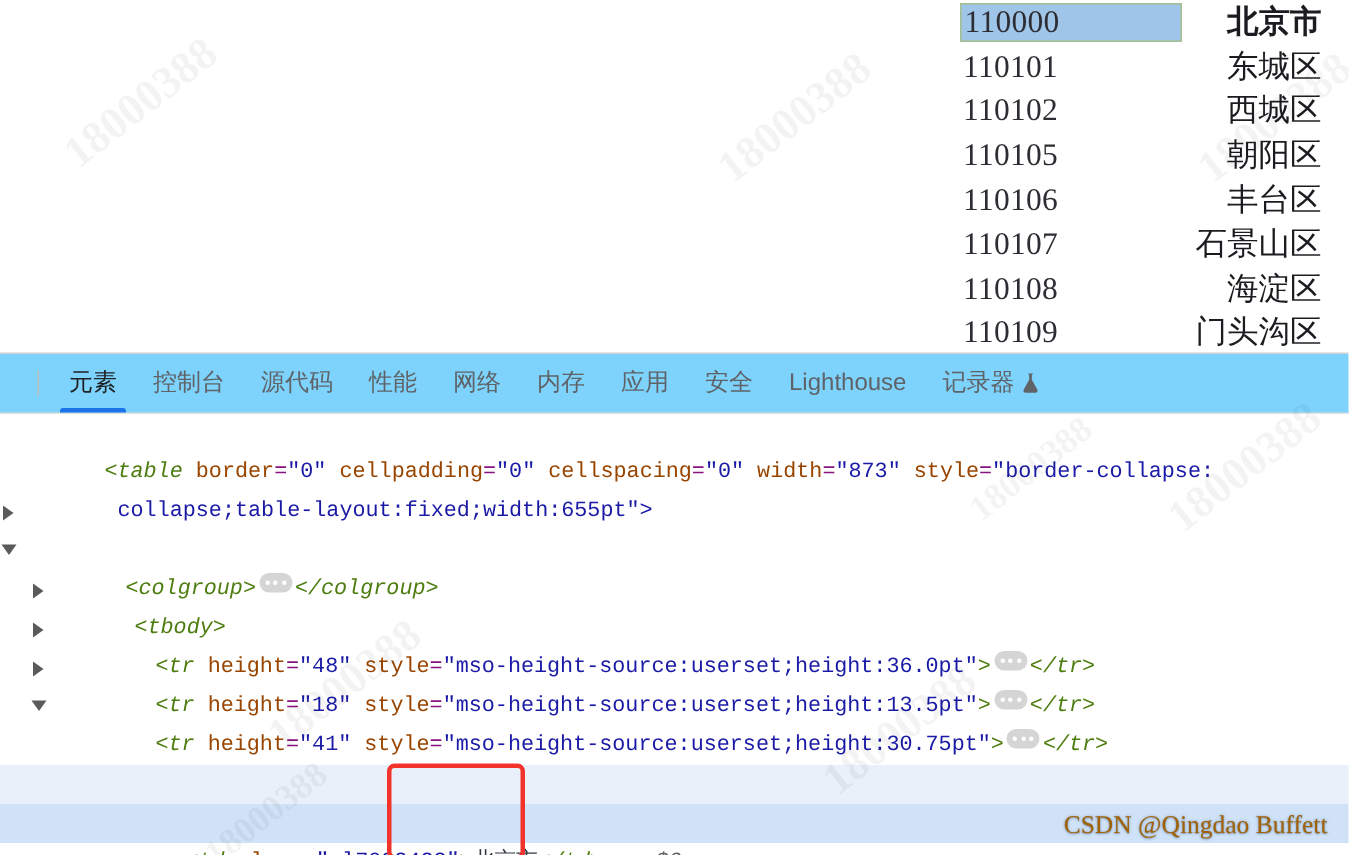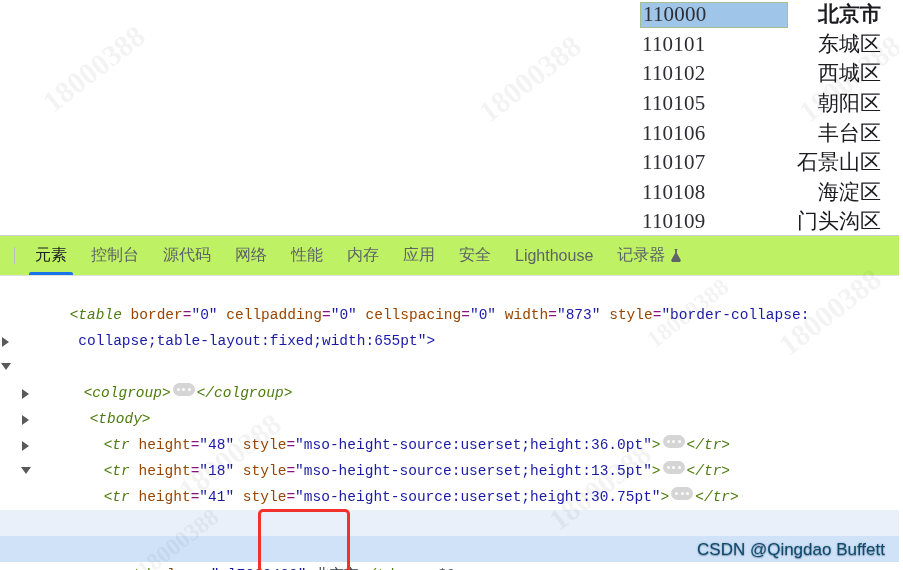--- a/index.html
+++ b/index.html
@@ -40,23 +40,23 @@
     box-sizing: border-box;
   }
   .srow.selected .name-cell { font-weight: bold; }
 
   
   #devtools {
     position: absolute; left: 0; top: 235px; width: 903px; height: 335px;
     background: #ffffff; border-top: 1px solid #cdd0d4;
   }
   #tabbar {
-    position: relative; height: 39px; background: #bef264;
+    position: relative; height: 39px; background: #7dd3fc;
     border-bottom: 1px solid #e0e0e0;
-    display: flex; align-items: stretch;
+    display: flex; align-items: stretch; padding-left: 11px;
   }
   .tab-divider {
     width: 1px; background: #bcbcbc; margin: 11px 8px 11px 14px;
   }
   .tab {
     display: flex; align-items: center; gap: 5px;
     padding: 0 12px; position: relative; cursor: default;
     font-size: 16px; color: #5f6368; white-space: nowrap;
   }
   .tab.active { color: #202124; }
@@ -131,22 +131,22 @@
   #wm2 { left: 470px; top: 62px; }
   #wm3 { left: 790px; top: 62px; }
   #wm4 { left: 770px; top: 295px; }
   #wm5 { left: 170px; top: 440px; }
   #wm6 { left: 540px; top: 470px; }
   #wm7 { left: 640px; top: 300px; font-size: 24px; }
   #wm8 { left: 130px; top: 530px; font-size: 24px; }
 
   #csdn {
     position: absolute; right: 14px; top: 540px;
-    font-family: Liberation Sans, sans-serif;
-    font-size: 17px; color: #0c4a6e;
+    font-family: Liberation Serif, serif;
+    font-size: 17px; color: #a16207;
     text-shadow: 0 0 2px rgba(130,150,175,.85), 0 1px 1px rgba(120,140,170,.8);
     z-index: 25; white-space: nowrap; pointer-events: none;
   }
 </style>
 </head>
 <body>
 
 <div id="root">
 
   <div id="sheet">
@@ -203,24 +203,24 @@
       <div class="tab active">
         <span>元素</span>
       </div>
       <div class="tab">
         <span>控制台</span>
       </div>
       <div class="tab">
         <span>源代码</span>
       </div>
       <div class="tab">
+        <span>性能</span>
+      </div>
+      <div class="tab">
         <span>网络</span>
-      </div>
-      <div class="tab">
-        <span>性能</span>
       </div>
       <div class="tab">
         <span>内存</span>
       </div>
       <div class="tab">
         <span>应用</span>
       </div>
       <div class="tab">
         <span>安全</span>
       </div>

